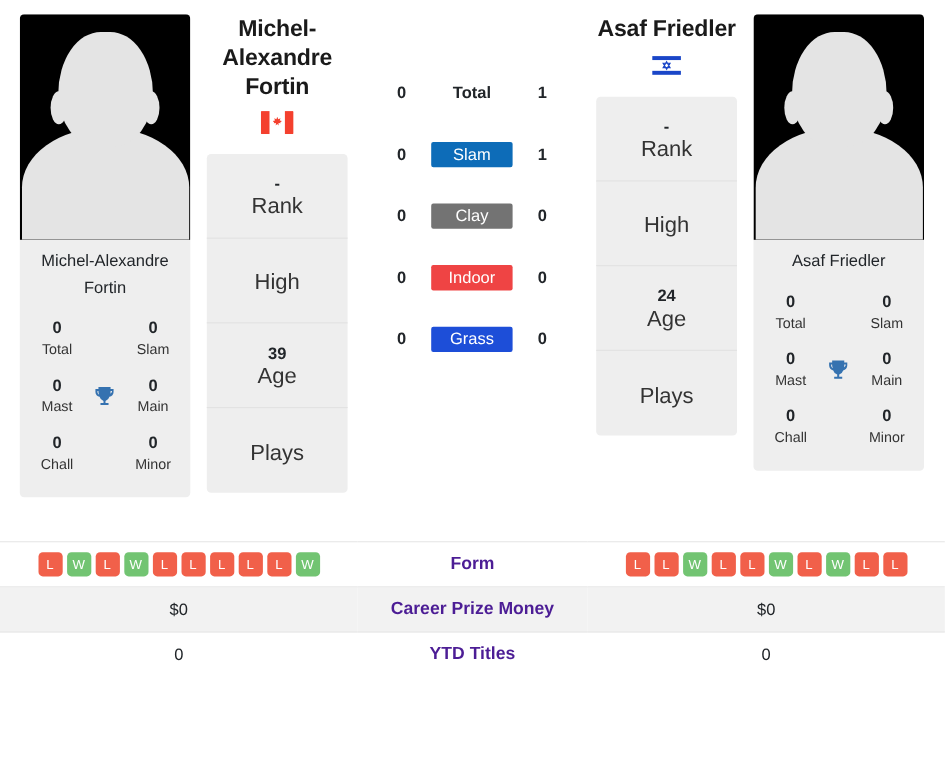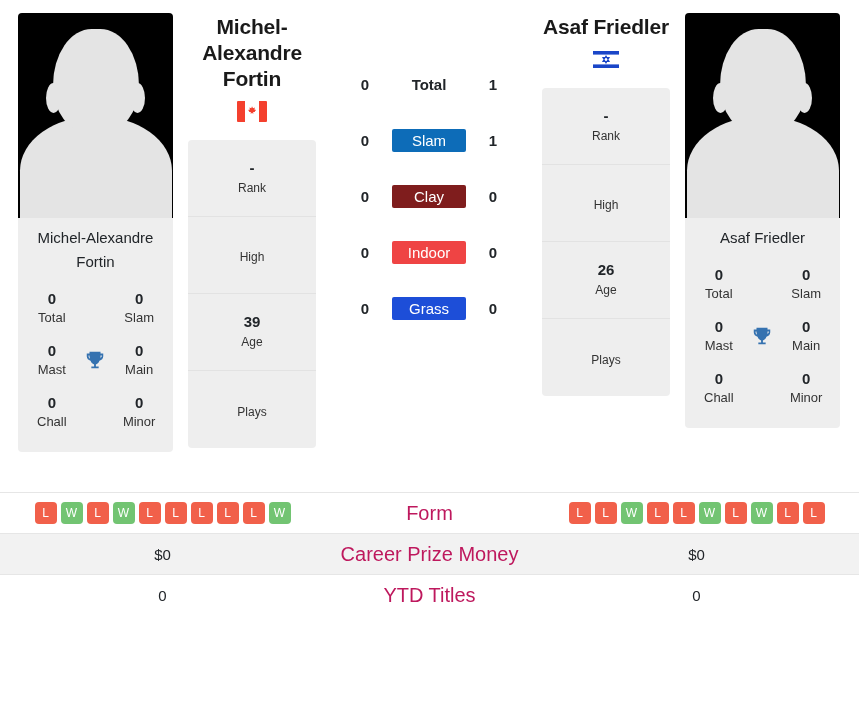--- a/index.html
+++ b/index.html
@@ -176,21 +176,21 @@
   }
   .info-item:last-child { border-bottom: none; }
   .info-val {
     font-size: 15px;
     font-weight: bold;
     color: #212529;
     line-height: 20px;
     min-height: 4px;
   }
   .info-lbl {
-    font-size: 12px;
+    font-size: 20px;
     color: #333333;
     line-height: 20px;
   }
 
   
   .surface-col {
     flex: 1 1 auto;
     padding-top: 56px;
     display: flex;
     flex-direction: column;
@@ -240,23 +240,23 @@
     vertical-align: middle;
     padding: 0;
   }
   .cmp-table td.side {
     width: 325px;
     font-size: 15px;
     color: #212529;
   }
   .cmp-table td.mid {
     width: 209px;
-    font-size: 20px;
-    font-weight: normal;
-    color: #be185d;
+    font-size: 16px;
+    font-weight: bold;
+    color: #4c1d95;
   }
   .form-strip {
     display: flex;
     justify-content: center;
     gap: 4px;
   }
   .form-badge {
     width: 22px;
     height: 22px;
     line-height: 22px;
@@ -361,21 +361,21 @@
         <div class="surface-badge plain">Total</div>
         <div class="surface-score">1</div>
       </div>
       <div class="surface-row">
         <div class="surface-score">0</div>
         <div class="surface-badge" style="background:#0d6cb8">Slam</div>
         <div class="surface-score">1</div>
       </div>
       <div class="surface-row">
         <div class="surface-score">0</div>
-        <div class="surface-badge" style="background:#7f1d1d">Clay</div>
+        <div class="surface-badge" style="background:#737373">Clay</div>
         <div class="surface-score">0</div>
       </div>
       <div class="surface-row">
         <div class="surface-score">0</div>
         <div class="surface-badge" style="background:#ef4444">Indoor</div>
         <div class="surface-score">0</div>
       </div>
       <div class="surface-row">
         <div class="surface-score">0</div>
         <div class="surface-badge" style="background:#1d4ed8">Grass</div>
@@ -396,21 +396,21 @@
       <div class="info-box">
         <div class="info-item">
           <div class="info-val">-</div>
           <div class="info-lbl">Rank</div>
         </div>
         <div class="info-item">
           <div class="info-val"></div>
           <div class="info-lbl">High</div>
         </div>
         <div class="info-item">
-          <div class="info-val">26</div>
+          <div class="info-val">24</div>
           <div class="info-lbl">Age</div>
         </div>
         <div class="info-item">
           <div class="info-val"></div>
           <div class="info-lbl">Plays</div>
         </div>
       </div>
     </div>
 
     <div class="photo-card right">

